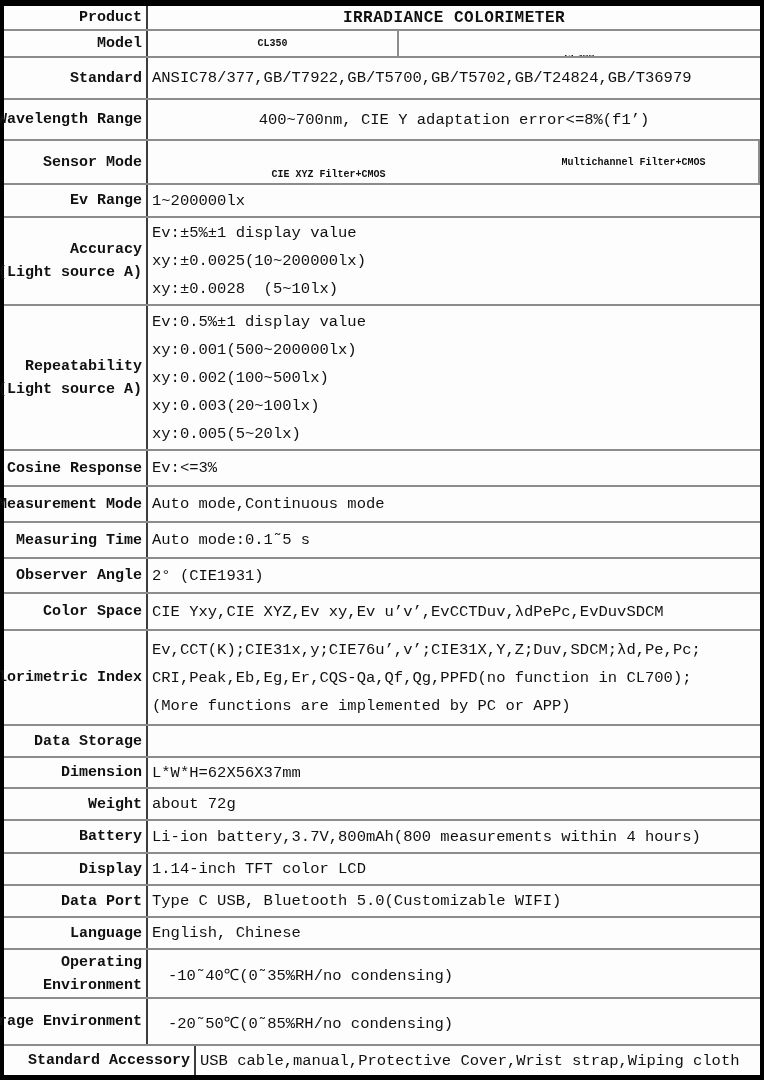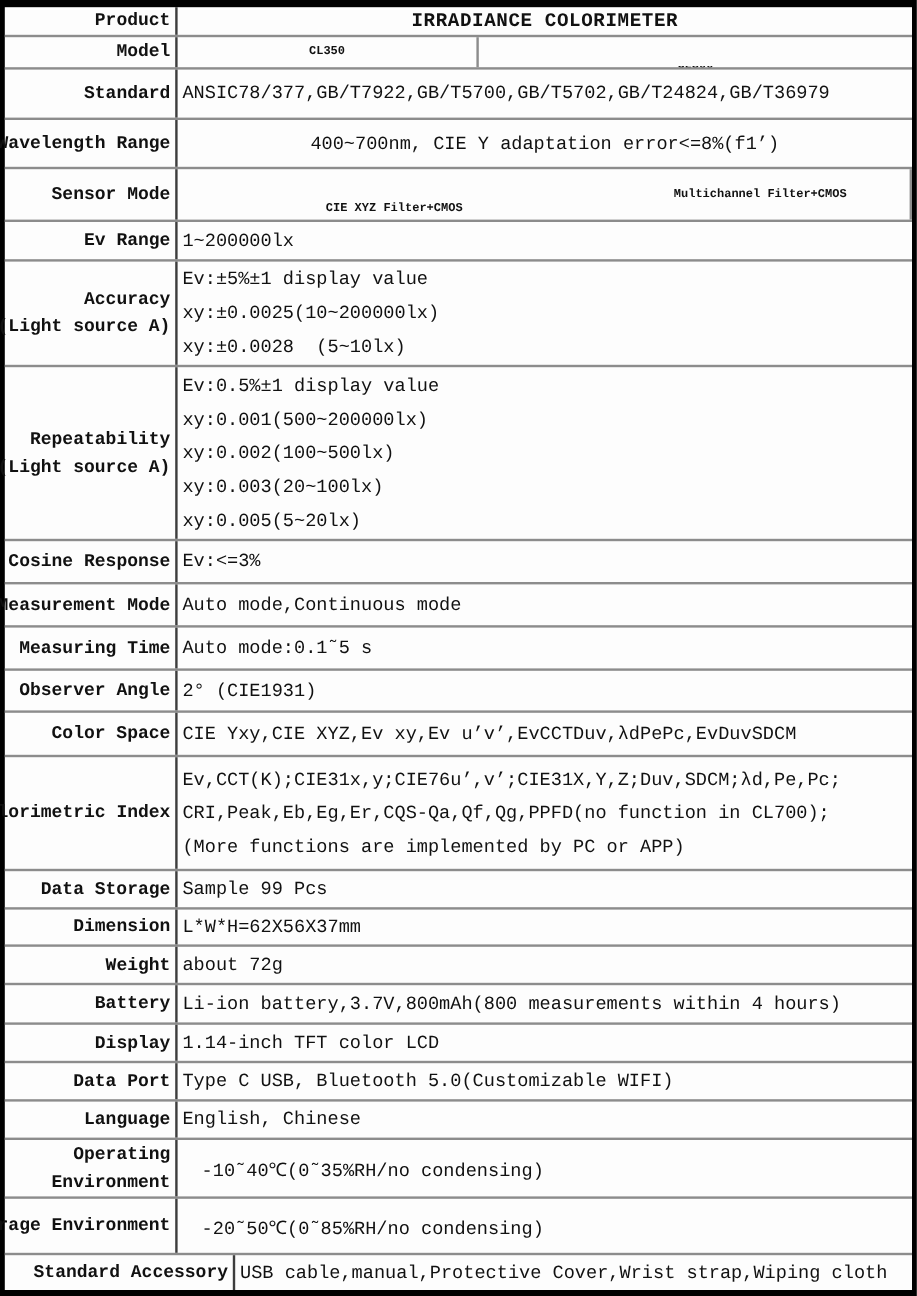--- a/index.html
+++ b/index.html
@@ -151,21 +151,20 @@
     <div class="lbl">Colorimetric Index</div>
     <div class="val">
       <span class="line">Ev,CCT(K);CIE31x,y;CIE76u’,v’;CIE31X,Y,Z;Duv,SDCM;λd,Pe,Pc;</span>
       <span class="line">CRI,Peak,Eb,Eg,Er,CQS-Qa,Qf,Qg,PPFD(no function in CL700);</span>
       <span class="line">(More functions are implemented by PC or APP)</span>
     </div>
   </div>
 
   <div class="row" style="height:32px">
     <div class="lbl">Data Storage</div>
-    <div class="val">Sample 99 Pcs</div>
   </div>
 
   <div class="row" style="height:31px">
     <div class="lbl">Dimension</div>
     <div class="val">L*W*H=62X56X37mm</div>
   </div>
 
   <div class="row" style="height:32px">
     <div class="lbl">Weight</div>
     <div class="val">about 72g</div>

